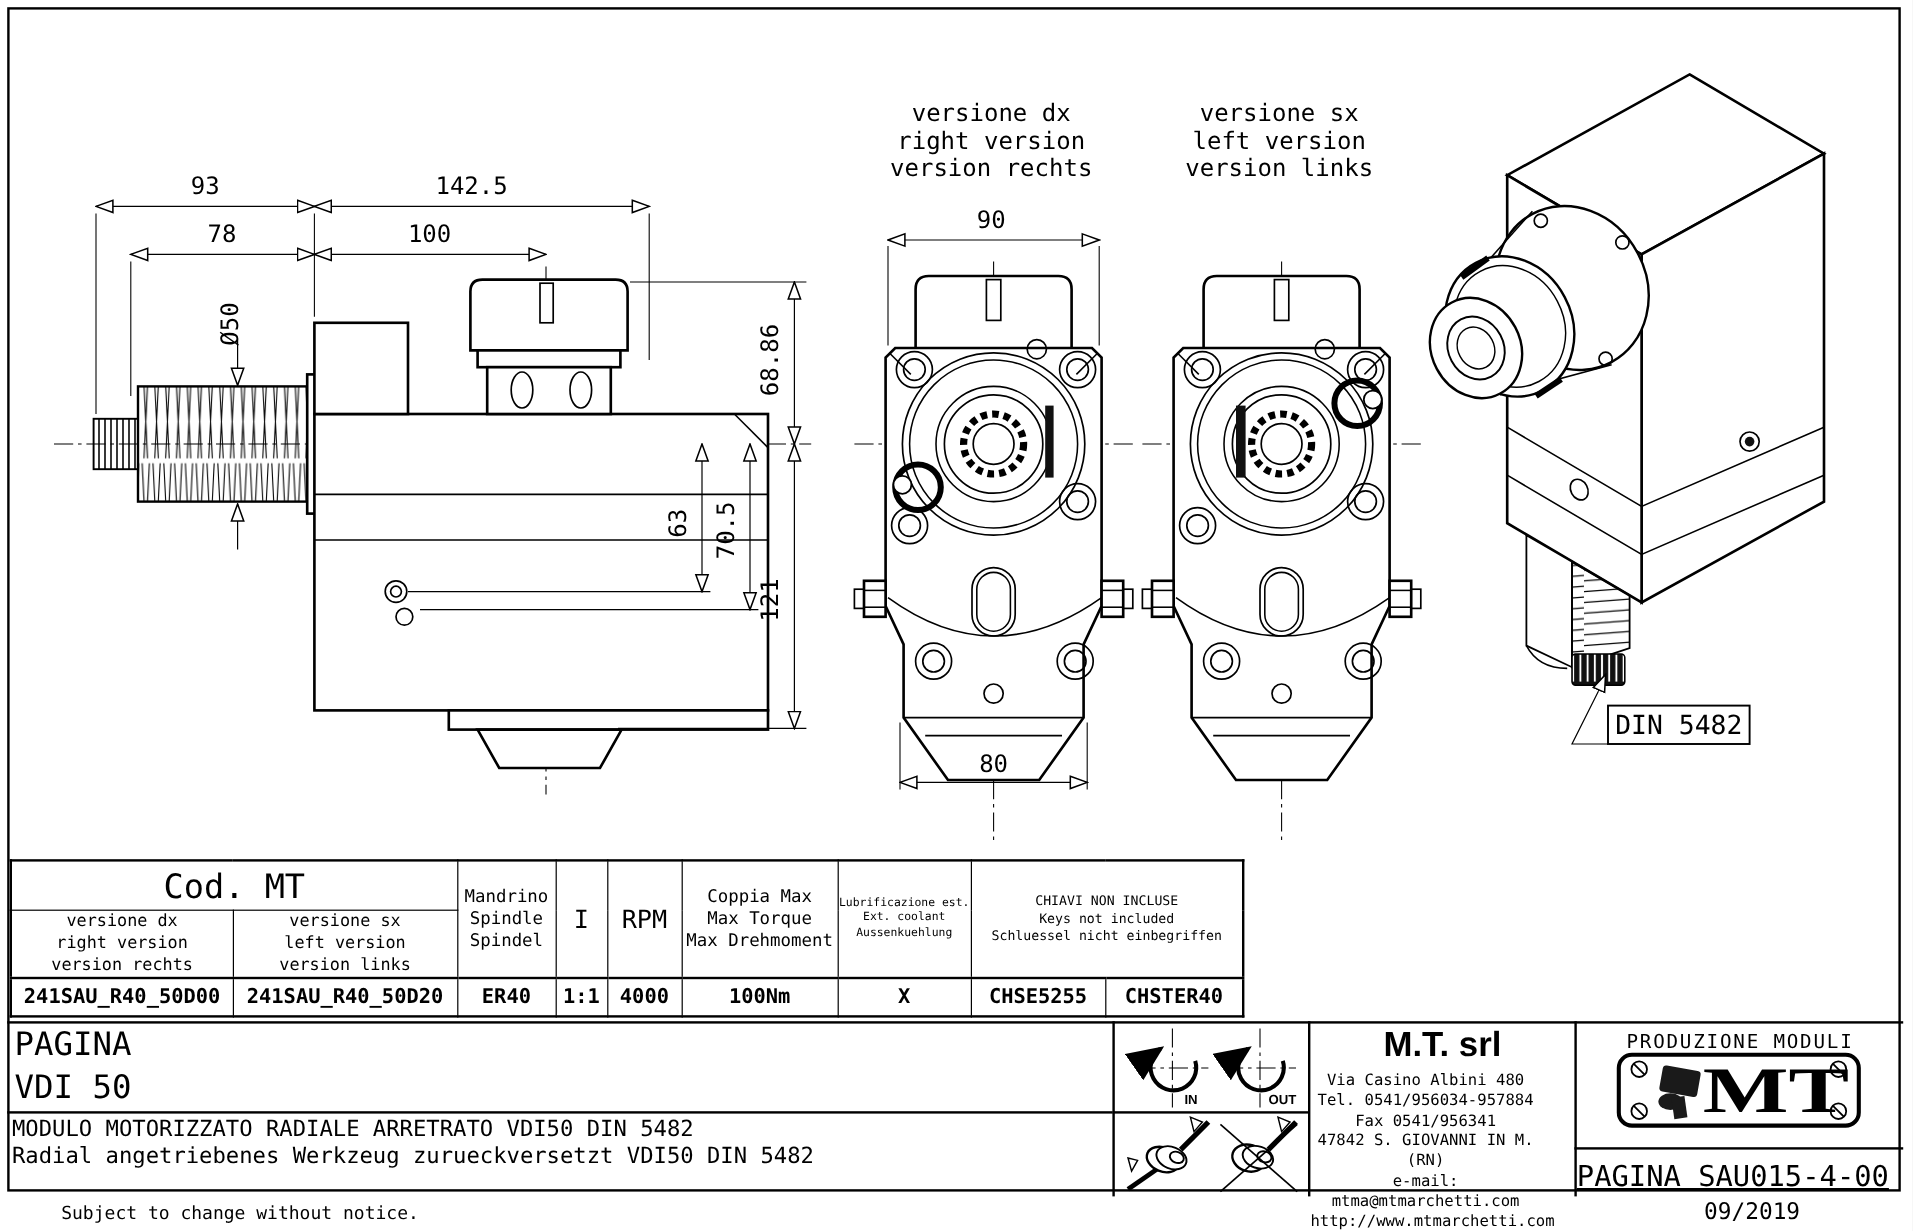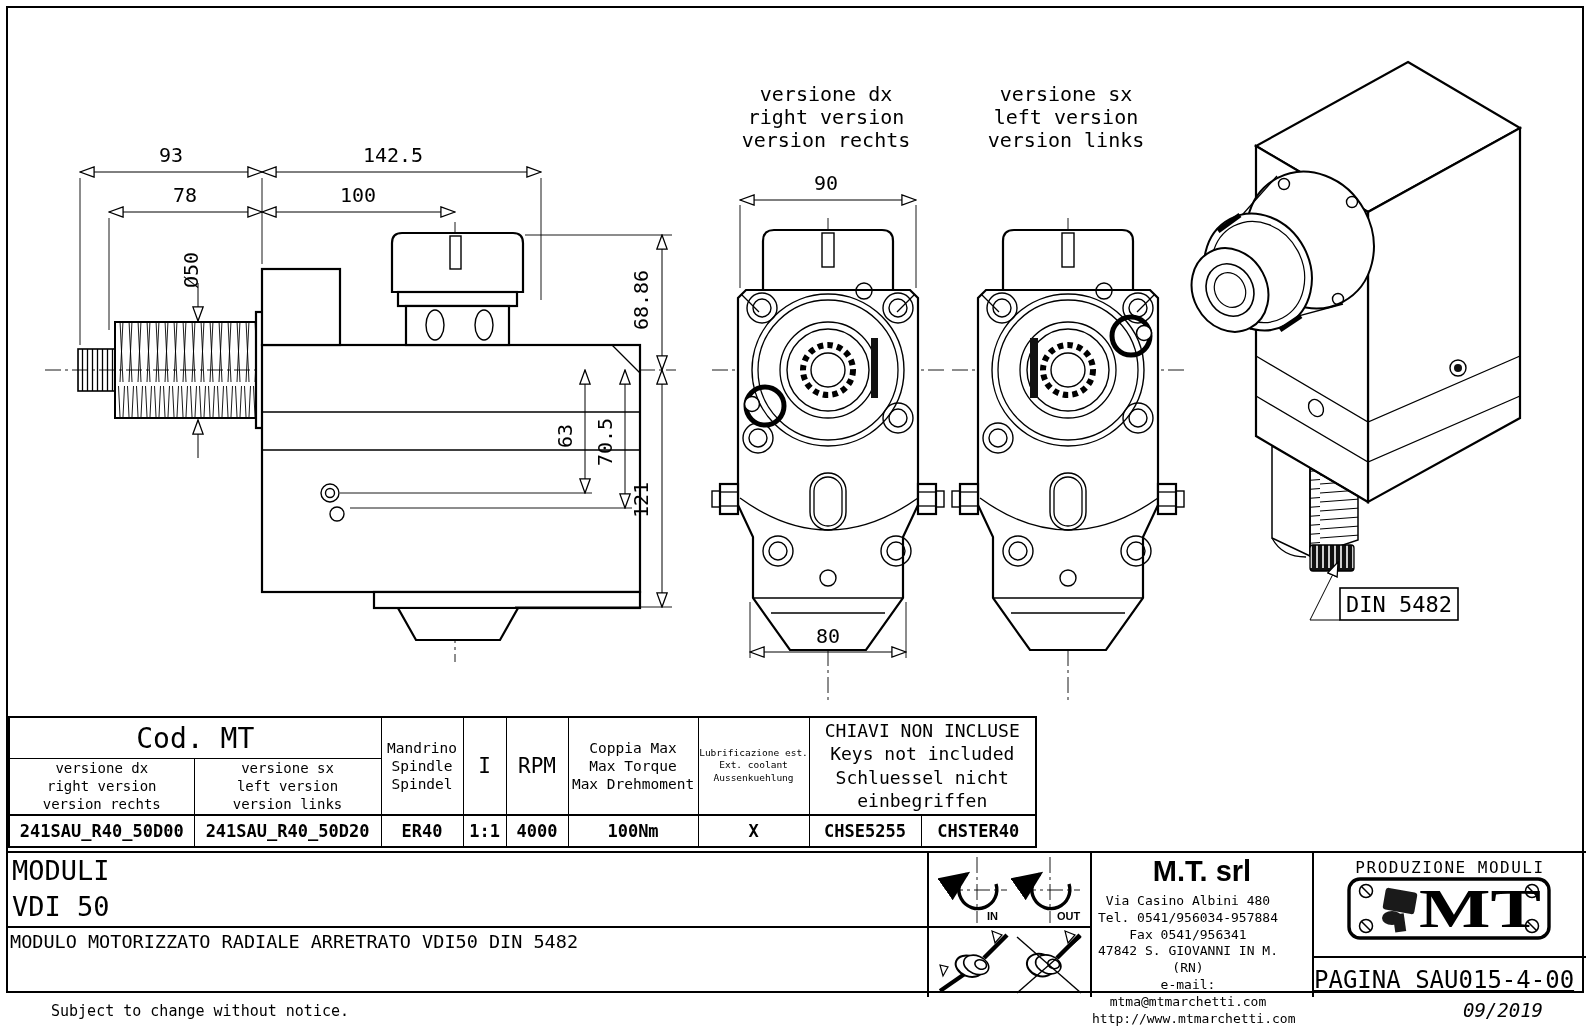--- a/index.html
+++ b/index.html
@@ -25,37 +25,37 @@
   
   table.spec { position:absolute; left:8px; top:716px; border-collapse:collapse;
                table-layout:fixed; width:1029px; background:#fff;
                border:2.4px solid #000; }
   table.spec td, table.spec th { border:1.6px solid #000; text-align:center;
                vertical-align:middle; padding:0; font-weight:normal; overflow:hidden; }
   tr.data td { border-top:2.4px solid #000; font-size:17px; height:30px;font-weight:bold; }
   .cod { font-size:28px; height:40px; }
   .h3  { font-size:14.5px; line-height:1.25; }
   .h3s { font-size:9.5px;  line-height:1.35; }
-  .h3k { font-size:18px; line-height:1.3; }
+  .h3k { font-size:11px; line-height:1.3; }
   .big { font-size:21px; }
   .sub { font-size:14px; line-height:1.3; height:50px; }
 
   
   .tb-brand { position:absolute; left:12px; top:855px; font-size:27px; }
   .tb-model { position:absolute; left:12px; top:891px; font-size:27px; }
   .tb-desc  { position:absolute; left:10px; top:931px; font-size:18.5px; line-height:22px; white-space:nowrap; }
   .mt-name  { position:absolute; left:1092px; top:855px; width:220px; text-align:center;
               font-family:"Liberation Sans", sans-serif; font-weight:bold; font-size:29px; }
   .mt-addr  { position:absolute; left:1092px; top:893px; width:192px; text-align:center;
               font-size:13px; line-height:16.8px; }
   .prod     { position:absolute; left:1314px; top:858px; width:272px; text-align:center;
               font-size:16px; letter-spacing:1.5px; }
   .pagina   { position:absolute; left:1314px; top:966px; width:272px; font-size:24px;text-decoration:underline; }
   .notice   { position:absolute; left:8px; top:1002px; font-size:15px;margin-left:43px; }
-  .dater    { position:absolute; left:1420px; top:999px; width:166px; text-align:center; font-size:19px;font-style:italic; }
+  .dater    { position:absolute; left:1420px; top:999px; width:166px; text-align:left; font-size:19px; }
   .inout-label { font:bold 11px "Liberation Sans", sans-serif; }
 </style>
 </head>
 <body>
 
 <div class="page">
   <div class="frame"></div>
 
   <svg class="abs" style="left:0;top:0" width="1594" height="728" viewBox="0 0 1594 728">
     <defs>
@@ -352,24 +352,25 @@
     </table>
 
   <div class="hline" style="left:6px; top:851px; width:1580px;"></div>
   <div class="vline" style="left:927px; top:851px; height:146px;"></div>
   <div class="vline" style="left:1090px; top:851px; height:146px;"></div>
   <div class="vline" style="left:1312px; top:851px; height:146px;"></div>
   <div class="hline" style="left:6px; top:926px; width:921px;"></div>
   <div class="hline" style="left:927px; top:926px; width:163px;"></div>
   <div class="hline" style="left:1312px; top:956px; width:274px;"></div>
 
-  <div class="tb-brand">MODULI</div>
+  <div class="tb-brand">PAGINA</div>
   <div class="tb-model">VDI 50</div>
   <div class="tb-desc">
     <div>MODULO MOTORIZZATO RADIALE ARRETRATO VDI50 DIN 5482</div>
+    <div>Radial angetriebenes Werkzeug zurueckversetzt VDI50 DIN 5482</div>
   </div>
 
   <svg class="abs" style="left:929px; top:853px;" width="161" height="73" viewBox="0 0 161 73">
     <defs>
       <marker id="arrB" viewBox="0 0 8 7" refX="7" refY="3.5" markerWidth="9" markerHeight="8" orient="auto">
         <path d="M0,0 L8,3.5 L0,7 Z" fill="#000"></path>
         </marker>
     </defs>
     <g>
       <line class="cl" x1="18" y1="37" x2="78" y2="37"></line>

